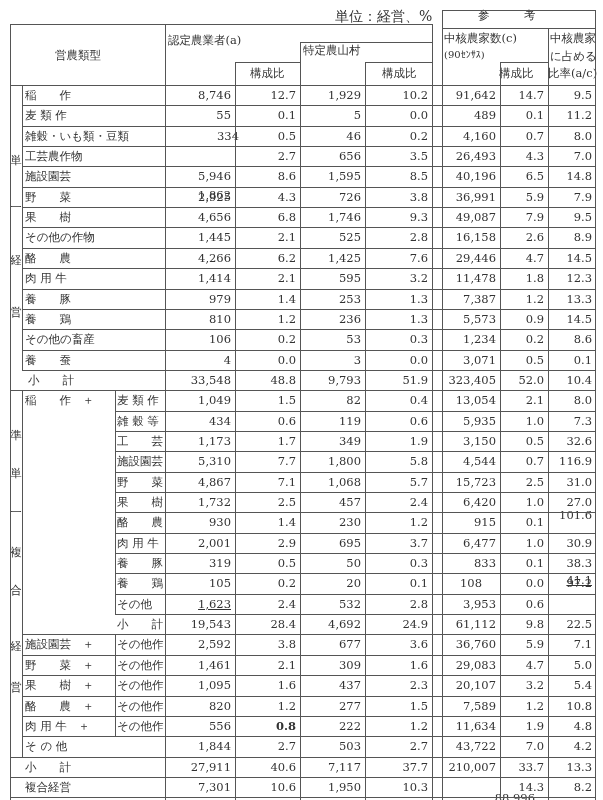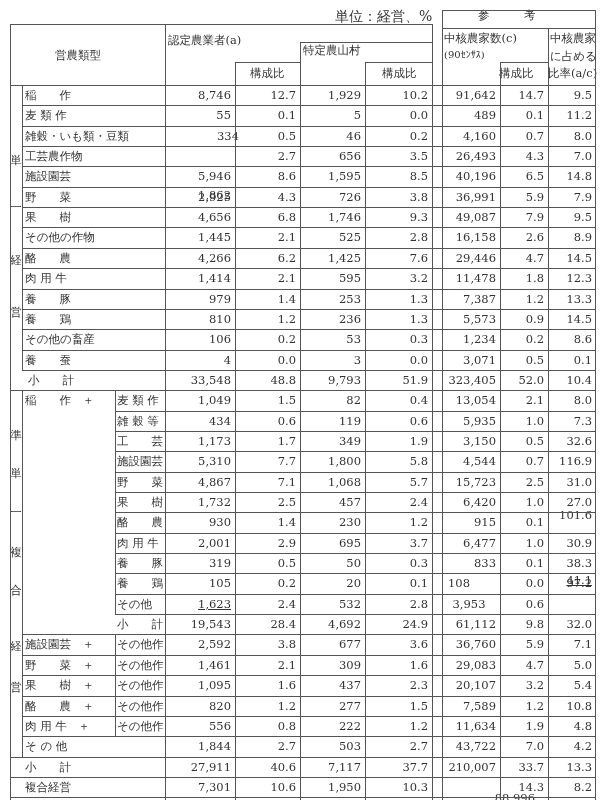--- a/index.html
+++ b/index.html
@@ -284,43 +284,43 @@
         <div class="t r" style="left: 442px; top: 553.05px; width: 54px;">833</div>
         <div class="t r" style="left: 500px; top: 553.05px; width: 44px;">0.1</div>
         <div class="t r" style="left: 548px; top: 553.05px; width: 44px;">38.3</div>
       </div>
       <div>
         <div class="t" style="left: 117px; top: 573.4px; width: 48px;">養　　鶏</div>
         <div class="t r" style="left: 165px; top: 573.4px; width: 66px;">105</div>
         <div class="t r" style="left: 235px; top: 573.4px; width: 61px;">0.2</div>
         <div class="t r" style="left: 300px; top: 573.4px; width: 61px;">20</div>
         <div class="t r" style="left: 365px; top: 573.4px; width: 63px;">0.1</div>
-        <div class="t r" style="left: 416px; top: 573.4px; width: 54px;">108</div>
+        <div class="t r" style="left: 428px; top: 573.4px; width: 54px;">108</div>
         <div class="t r" style="left: 500px; top: 573.4px; width: 44px;">0.0</div>
         <div class="t r" style="left: 548px; top: 573.4px; width: 44px;">97.2</div>
       </div>
       <div>
         <div class="t" style="left: 117px; top: 593.75px; width: 48px;">その他</div>
         <div class="t r" style="left: 165px; top: 593.75px; width: 66px; text-decoration: underline;">1,623</div>
         <div class="t r" style="left: 235px; top: 593.75px; width: 61px;">2.4</div>
         <div class="t r" style="left: 300px; top: 593.75px; width: 61px;">532</div>
         <div class="t r" style="left: 365px; top: 593.75px; width: 63px;">2.8</div>
-        <div class="t r" style="left: 442px; top: 593.75px; width: 54px; text-align: center;">3,953</div>
+        <div class="t r" style="left: 442px; top: 593.75px; width: 54px;">3,953</div>
         <div class="t r" style="left: 500px; top: 593.75px; width: 44px;">0.6</div>
         <div class="t r" style="left: 548px; top: 570px; width: 44px; text-decoration: underline;">41.1</div>
       </div>
       <div>
         <div class="t" style="left: 117px; top: 614.1px; width: 48px;">小　　計</div>
         <div class="t r" style="left: 165px; top: 614.1px; width: 66px;">19,543</div>
         <div class="t r" style="left: 235px; top: 614.1px; width: 61px;">28.4</div>
         <div class="t r" style="left: 300px; top: 614.1px; width: 61px;">4,692</div>
         <div class="t r" style="left: 365px; top: 614.1px; width: 63px;">24.9</div>
         <div class="t r" style="left: 442px; top: 614.1px; width: 54px;">61,112</div>
         <div class="t r" style="left: 500px; top: 614.1px; width: 44px;">9.8</div>
-        <div class="t r" style="left: 548px; top: 614.1px; width: 44px;">32.0</div>
+        <div class="t r" style="left: 548px; top: 614.1px; width: 44px;">22.5</div>
       </div>
       <div>
         <div class="t" style="left: 25px; top: 634.45px; width: 140px;">施設園芸　＋</div>
         <div class="t" style="left: 117px; top: 634.45px; width: 48px;">その他作</div>
         <div class="t r" style="left: 165px; top: 634.45px; width: 66px;">2,592</div>
         <div class="t r" style="left: 235px; top: 634.45px; width: 61px;">3.8</div>
         <div class="t r" style="left: 300px; top: 634.45px; width: 61px;">677</div>
         <div class="t r" style="left: 365px; top: 634.45px; width: 63px;">3.6</div>
         <div class="t r" style="left: 442px; top: 634.45px; width: 54px;">36,760</div>
         <div class="t r" style="left: 500px; top: 634.45px; width: 44px;">5.9</div>
@@ -356,21 +356,21 @@
         <div class="t r" style="left: 300px; top: 695.5px; width: 61px;">277</div>
         <div class="t r" style="left: 365px; top: 695.5px; width: 63px;">1.5</div>
         <div class="t r" style="left: 442px; top: 695.5px; width: 54px;">7,589</div>
         <div class="t r" style="left: 500px; top: 695.5px; width: 44px;">1.2</div>
         <div class="t r" style="left: 548px; top: 695.5px; width: 44px;">10.8</div>
       </div>
       <div>
         <div class="t" style="left: 25px; top: 715.85px; width: 140px;">肉 用 牛　＋</div>
         <div class="t" style="left: 117px; top: 715.85px; width: 48px;">その他作</div>
         <div class="t r" style="left: 165px; top: 715.85px; width: 66px;">556</div>
-        <div class="t r" style="left: 235px; top: 715.85px; width: 61px;">0.8</div>
+        <div class="t r" style="left: 235px; top: 715.85px; width: 61px; font-weight: bold;">0.8</div>
         <div class="t r" style="left: 300px; top: 715.85px; width: 61px;">222</div>
         <div class="t r" style="left: 365px; top: 715.85px; width: 63px;">1.2</div>
         <div class="t r" style="left: 442px; top: 715.85px; width: 54px;">11,634</div>
         <div class="t r" style="left: 500px; top: 715.85px; width: 44px;">1.9</div>
         <div class="t r" style="left: 548px; top: 715.85px; width: 44px;">4.8</div>
       </div>
       <div>
         <div class="t" style="left: 25px; top: 736.2px; width: 140px;">そ の 他</div>
         <div class="t r" style="left: 165px; top: 736.2px; width: 66px;">1,844</div>
         <div class="t r" style="left: 235px; top: 736.2px; width: 61px;">2.7</div>

